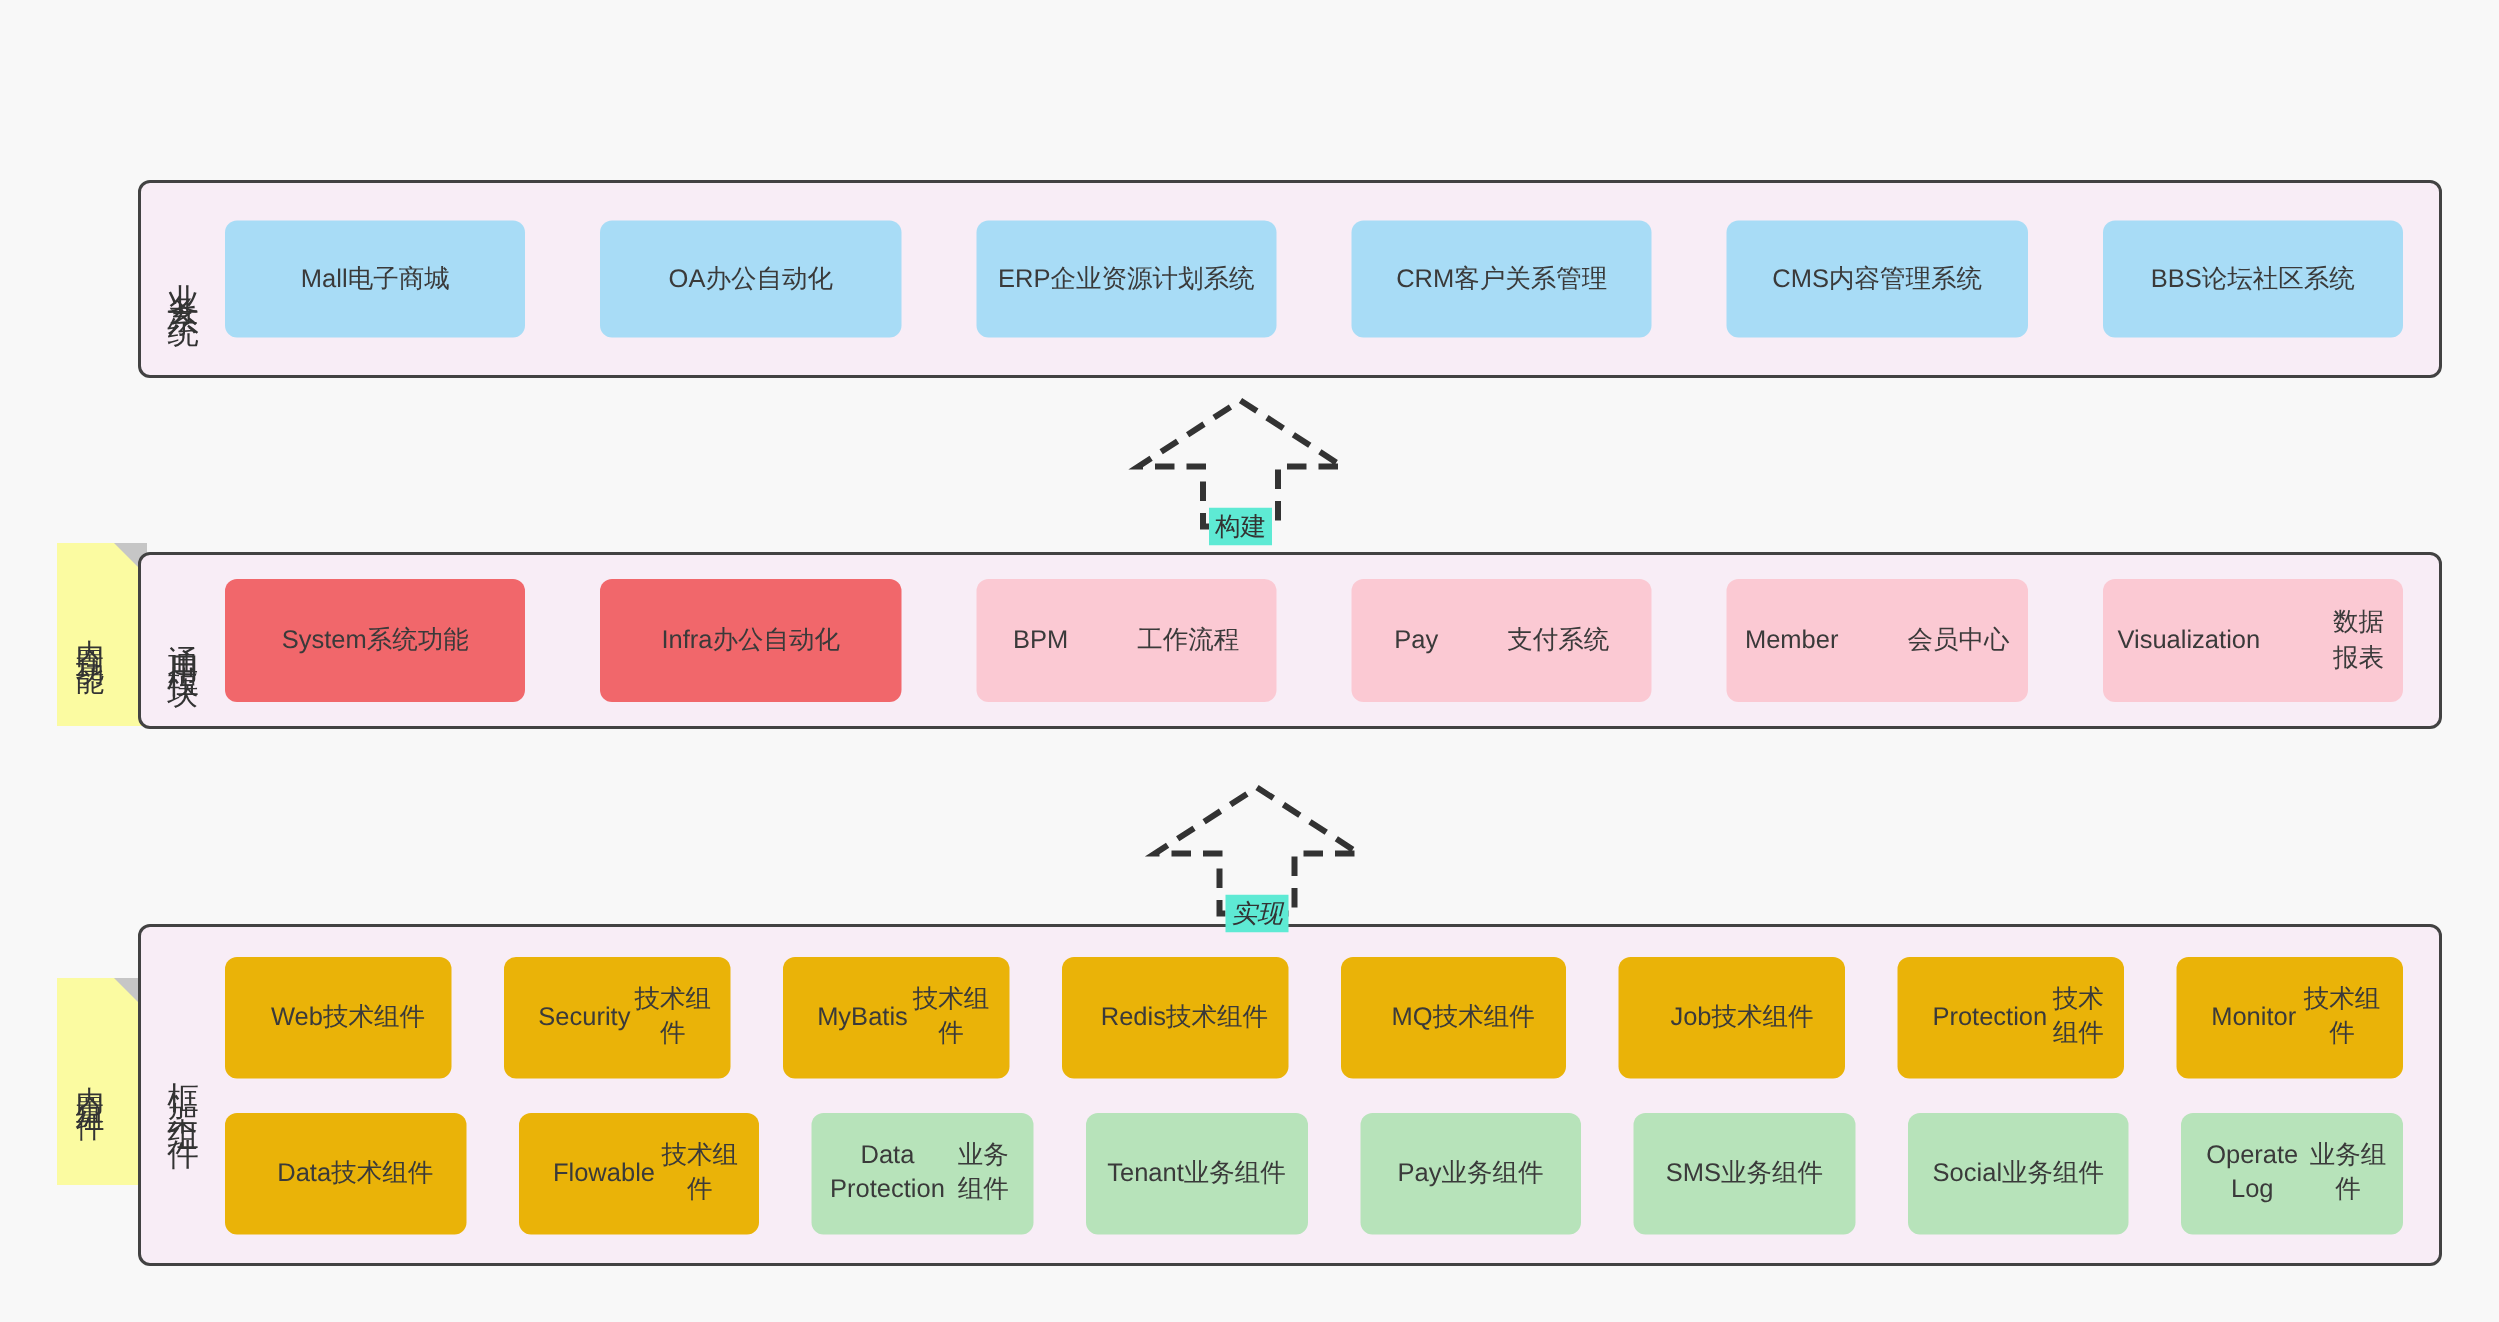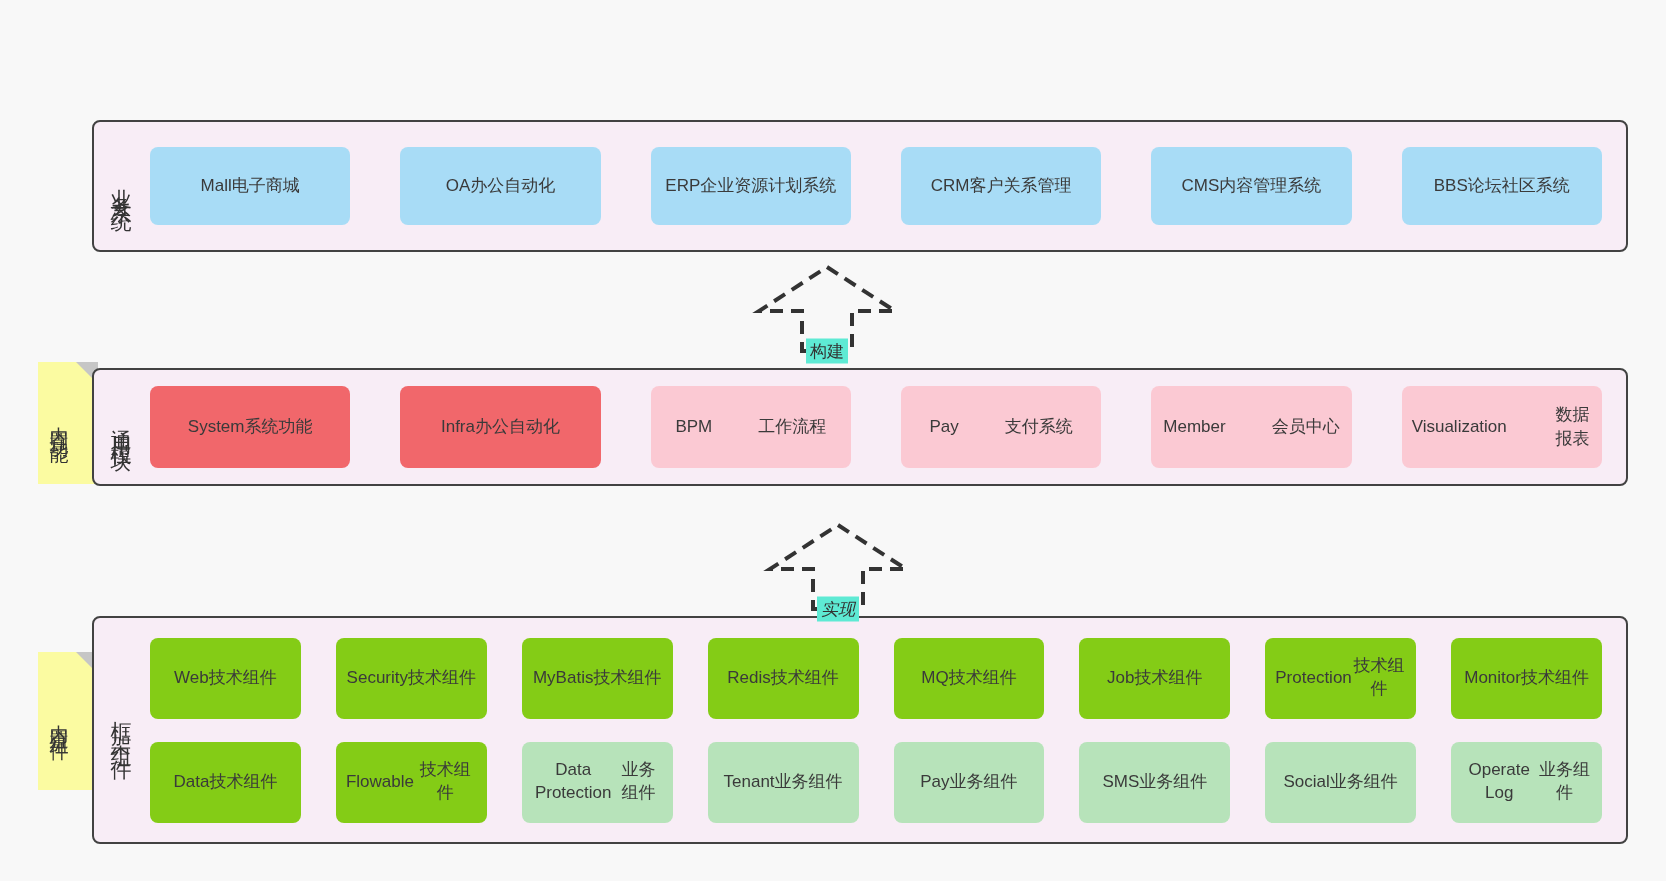--- a/index.html
+++ b/index.html
@@ -77,21 +77,21 @@
     line-height: 1.4;
     font-size: 17px;
   }
   .band-2 .box { height: 82px; }
   .row .box { height: 81px; line-height: 1.35; }
   .box .t { display: block; }
   .box .s { display: block; font-family: Liberation Serif, serif; }
   .blue  { background: #a8dcf6; }
   .red   { background: #f1676b; }
   .pink  { background: #fbc9d3; gap: 46px; }
-  .green { background: #84cc16; }
+  .green { background: #eab308; padding-left: 23px; }
   .lgreen{ background: #b7e3ba; }
 
   
   .note {
     position: absolute;
     left: 38px;
     width: 60px;
     background: #fbfba1;
     z-index: 1;
     display: flex;

